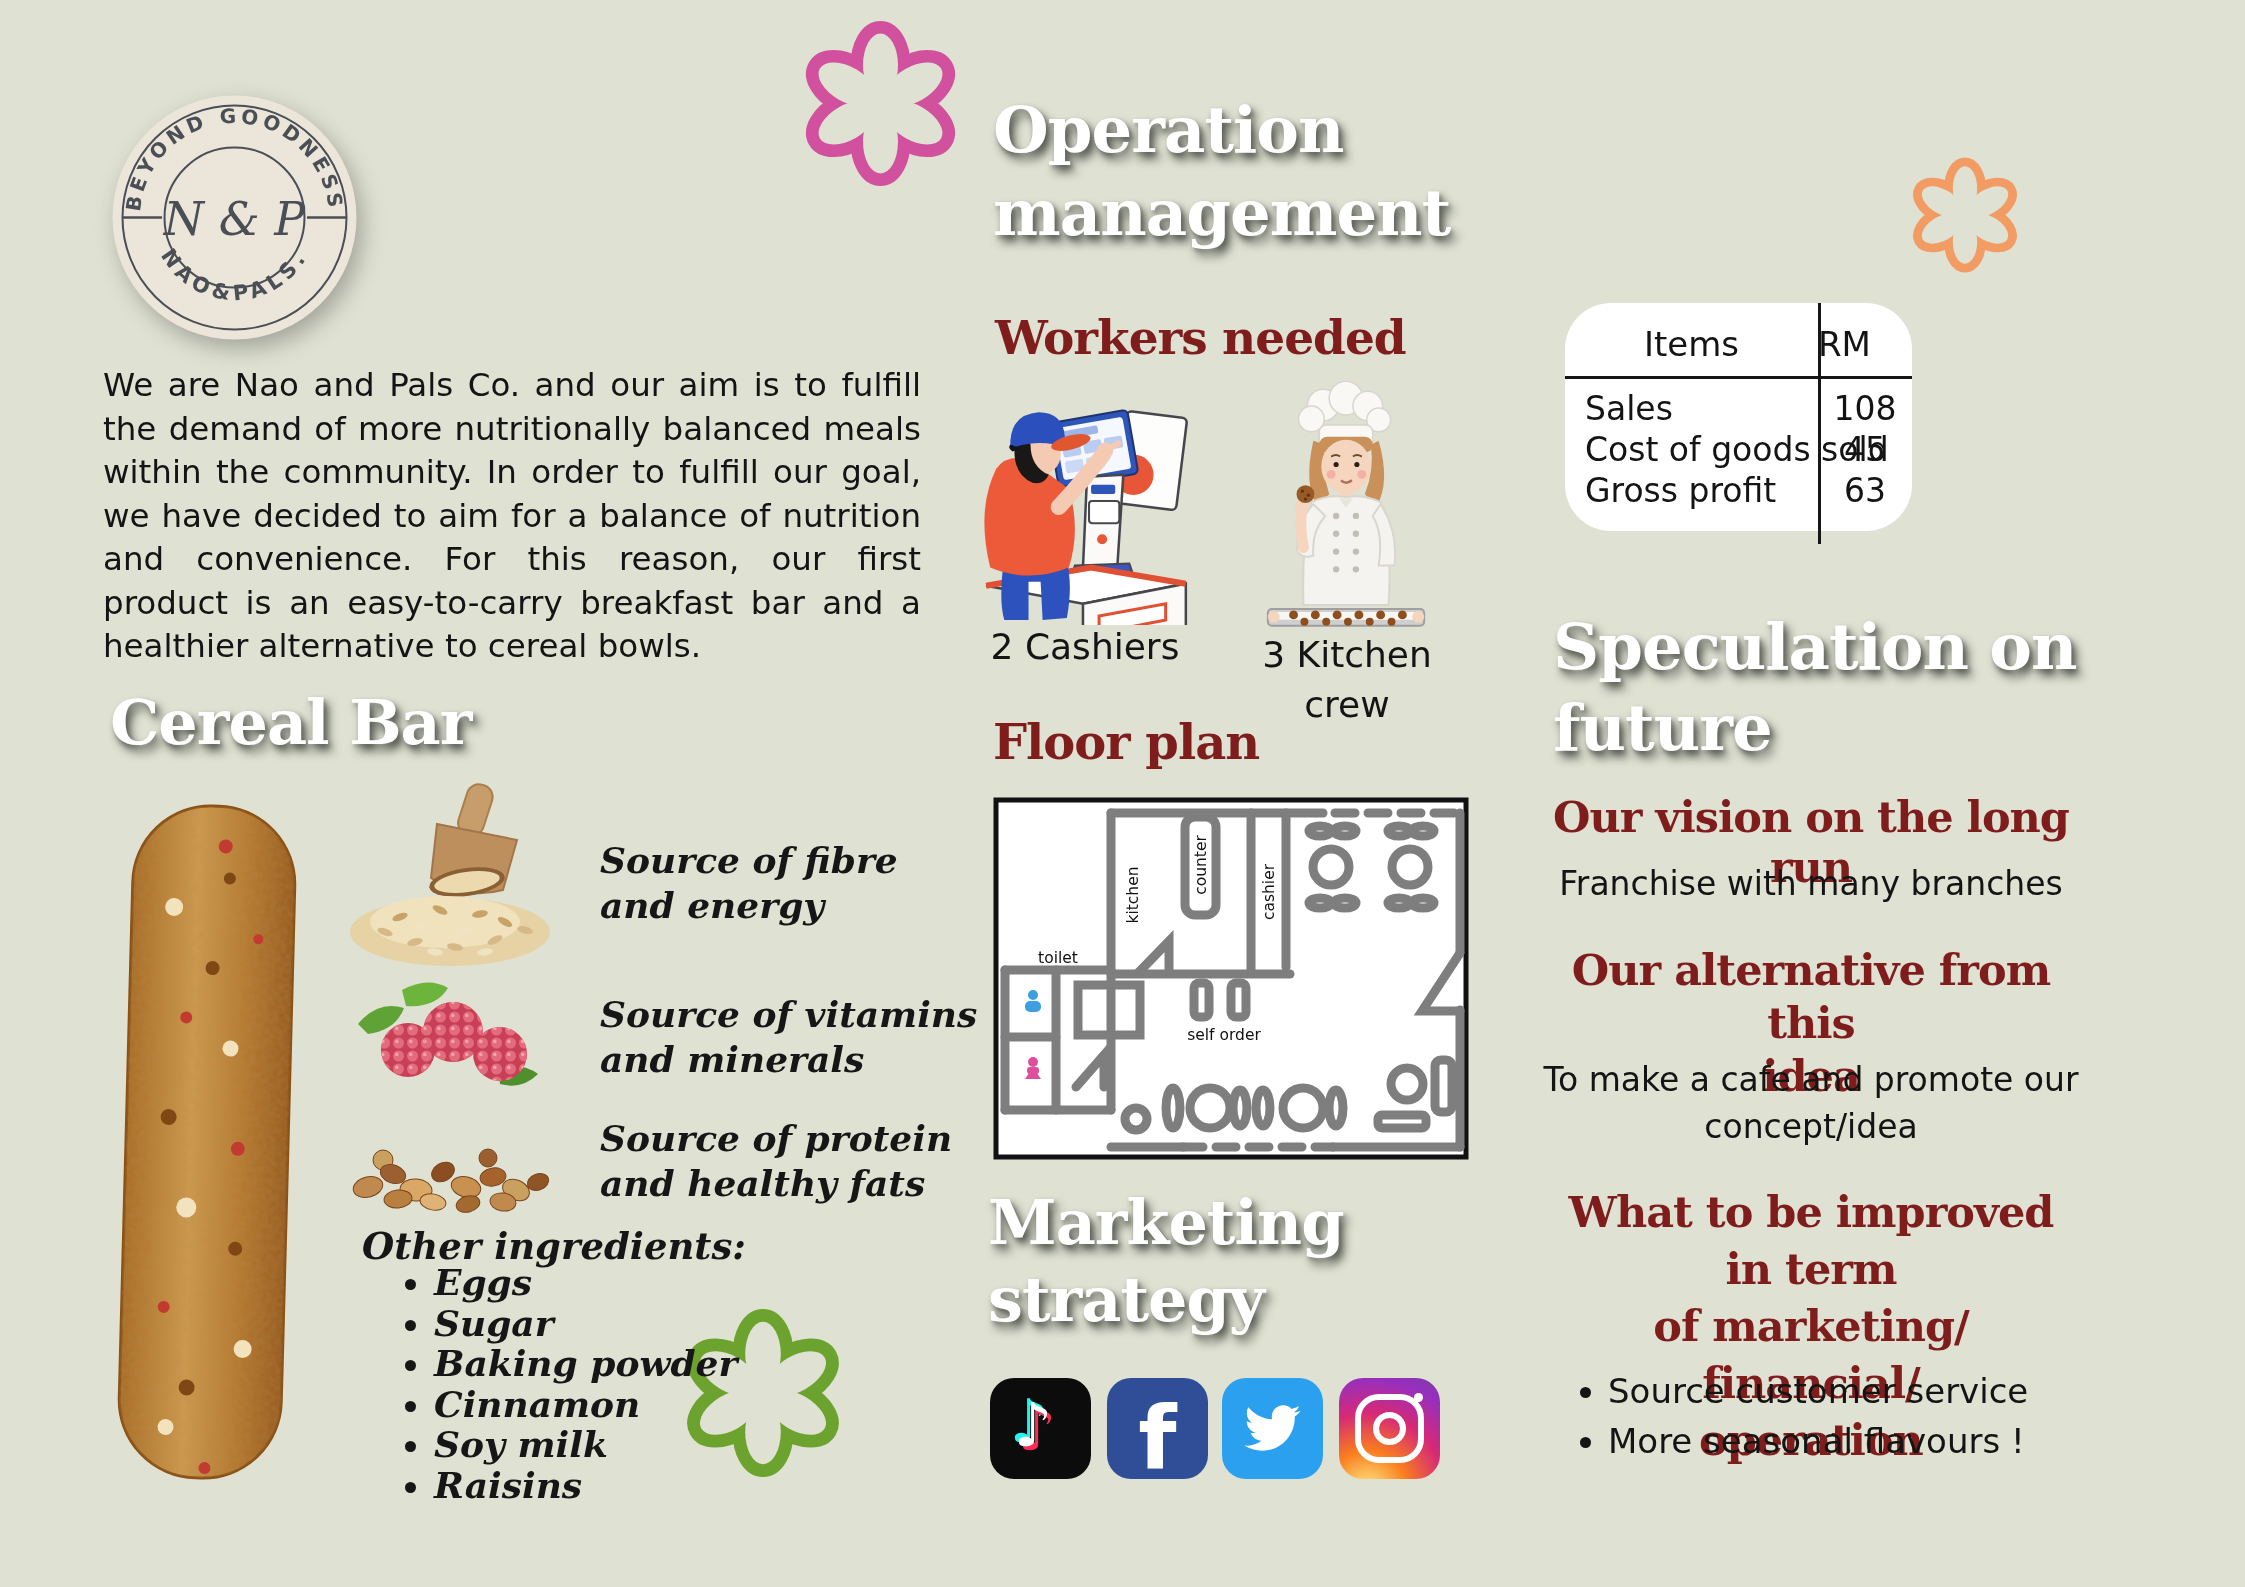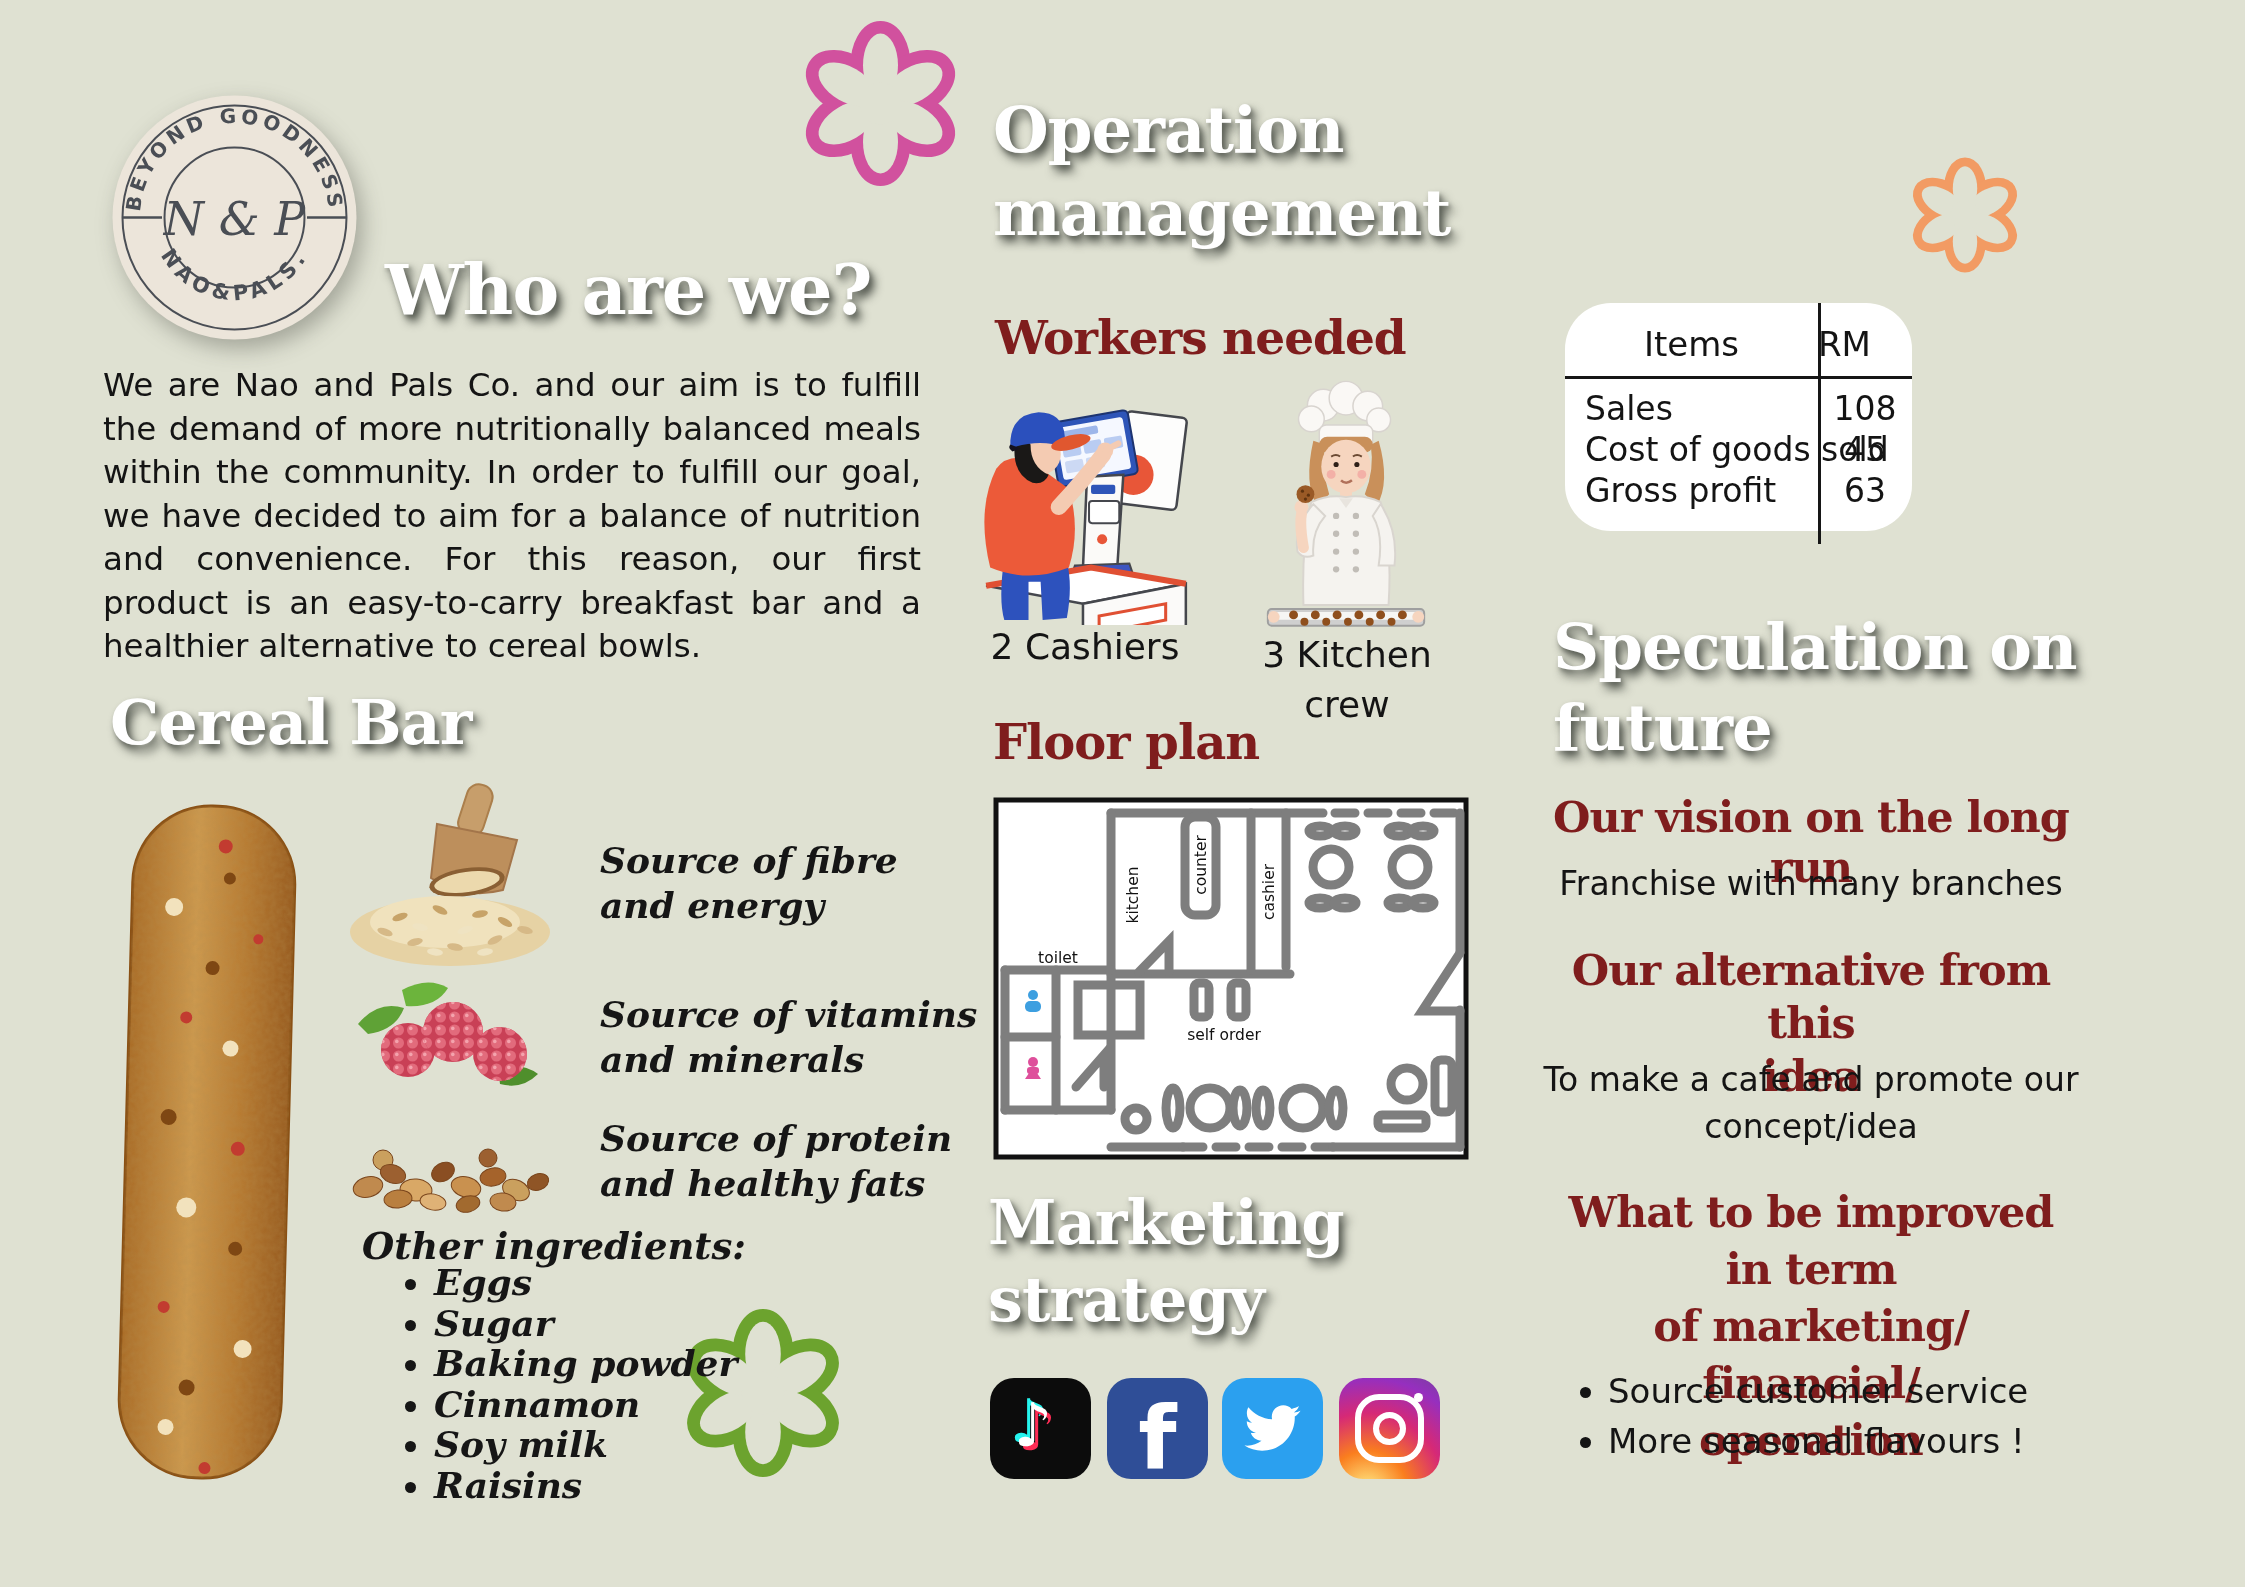--- a/index.html
+++ b/index.html
@@ -160,21 +160,20 @@
       <ellipse cx="80" cy="34" rx="21" ry="38"></ellipse>
         <ellipse cx="80" cy="34" rx="21" ry="38" transform="rotate(60 80 80)"></ellipse>
       <ellipse cx="80" cy="34" rx="21" ry="38" transform="rotate(120 80 80)"></ellipse>
         <ellipse cx="80" cy="34" rx="21" ry="38" transform="rotate(180 80 80)"></ellipse>
       <ellipse cx="80" cy="34" rx="21" ry="38" transform="rotate(240 80 80)"></ellipse>
         <ellipse cx="80" cy="34" rx="21" ry="38" transform="rotate(300 80 80)"></ellipse>
       <circle cx="80" cy="80" r="25"></circle>
     </g>
   </svg>
 
-  <div class="abs groovy gw" id="who-title">Who are we?</div>
   <div class="abs" id="who-body">We are Nao and Pals Co. and our aim is to fulfill the demand of more nutritionally balanced meals within the community. In order to fulfill our goal, we have decided to aim for a balance of nutrition and convenience. For this reason, our first product is an easy-to-carry breakfast bar and a healthier alternative to cereal bowls.</div>
   <div class="abs groovy gw" id="cereal-title">Cereal Bar</div>
 
   <svg class="abs" id="bar-img" width="235" height="710" viewBox="0 0 235 710">
     <defs>
       <linearGradient id="gbar" x1="0" y1="0" x2="1" y2="0">
         <stop offset="0" stop-color="#a96a24"></stop>
           <stop offset="0.4" stop-color="#cf9a4e"></stop>
         <stop offset="0.7" stop-color="#b87a30"></stop>
           <stop offset="1" stop-color="#96581c"></stop>

